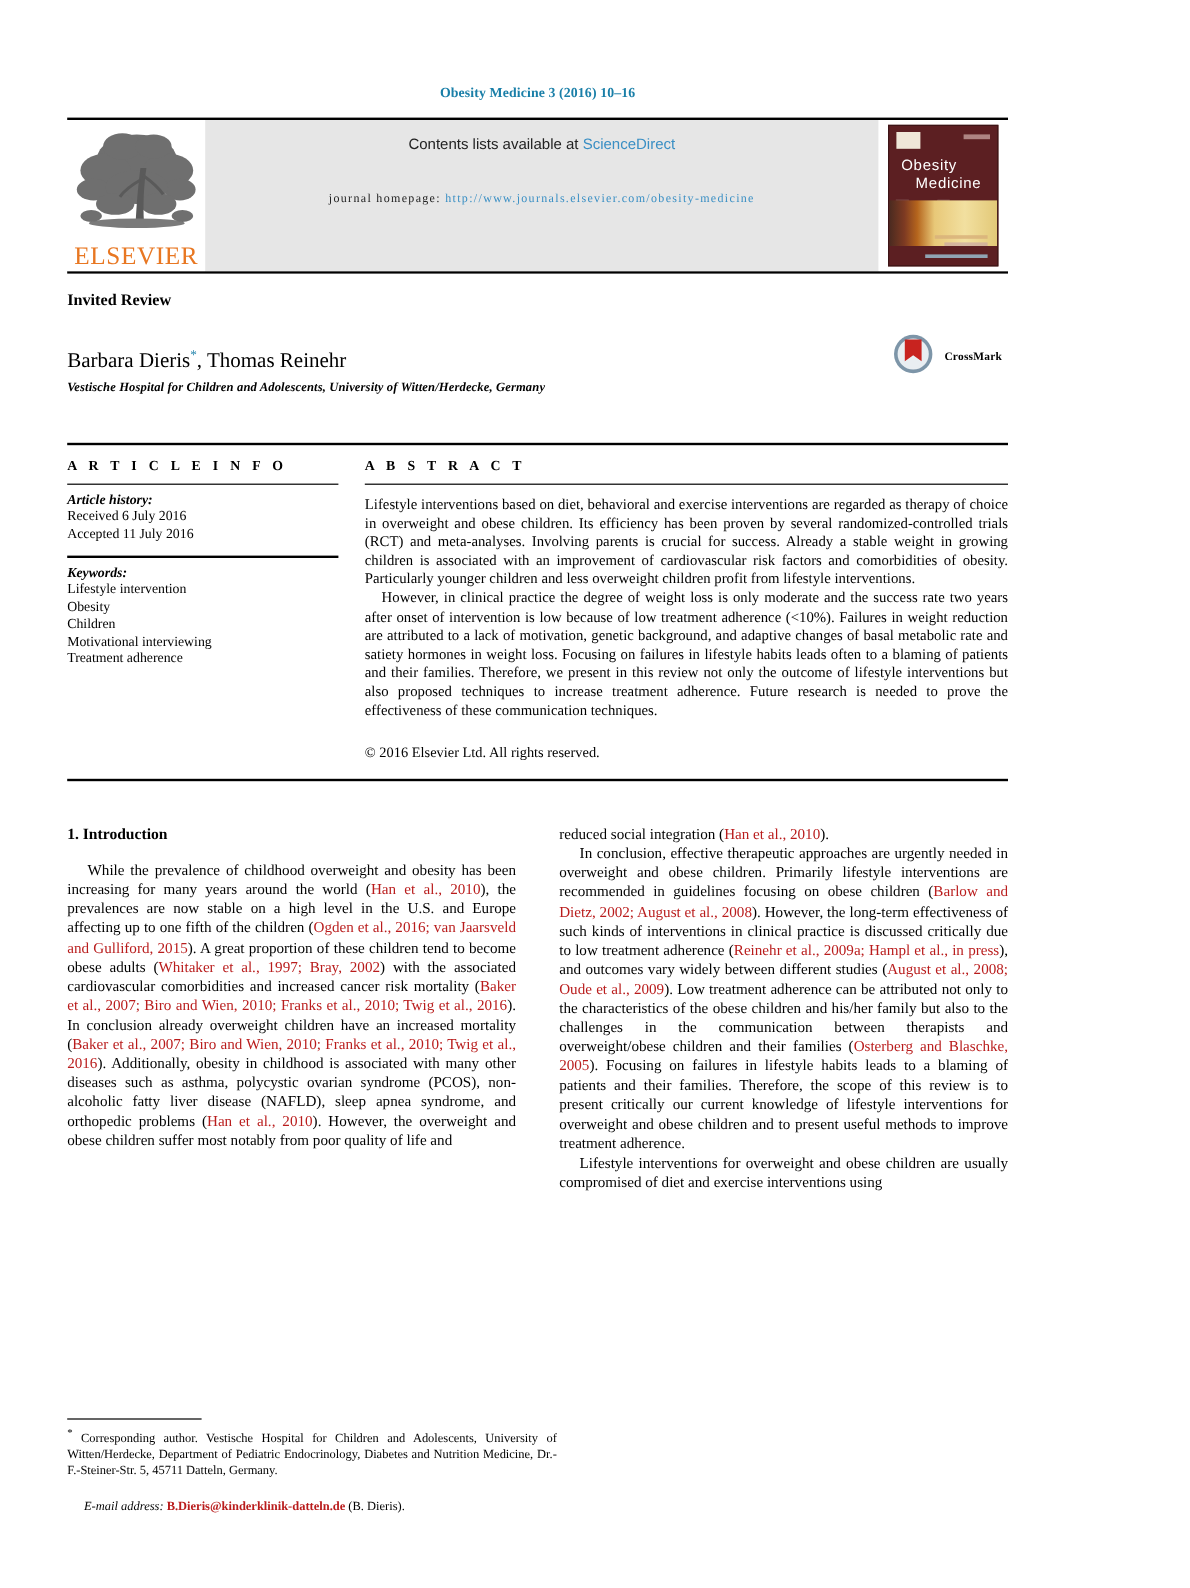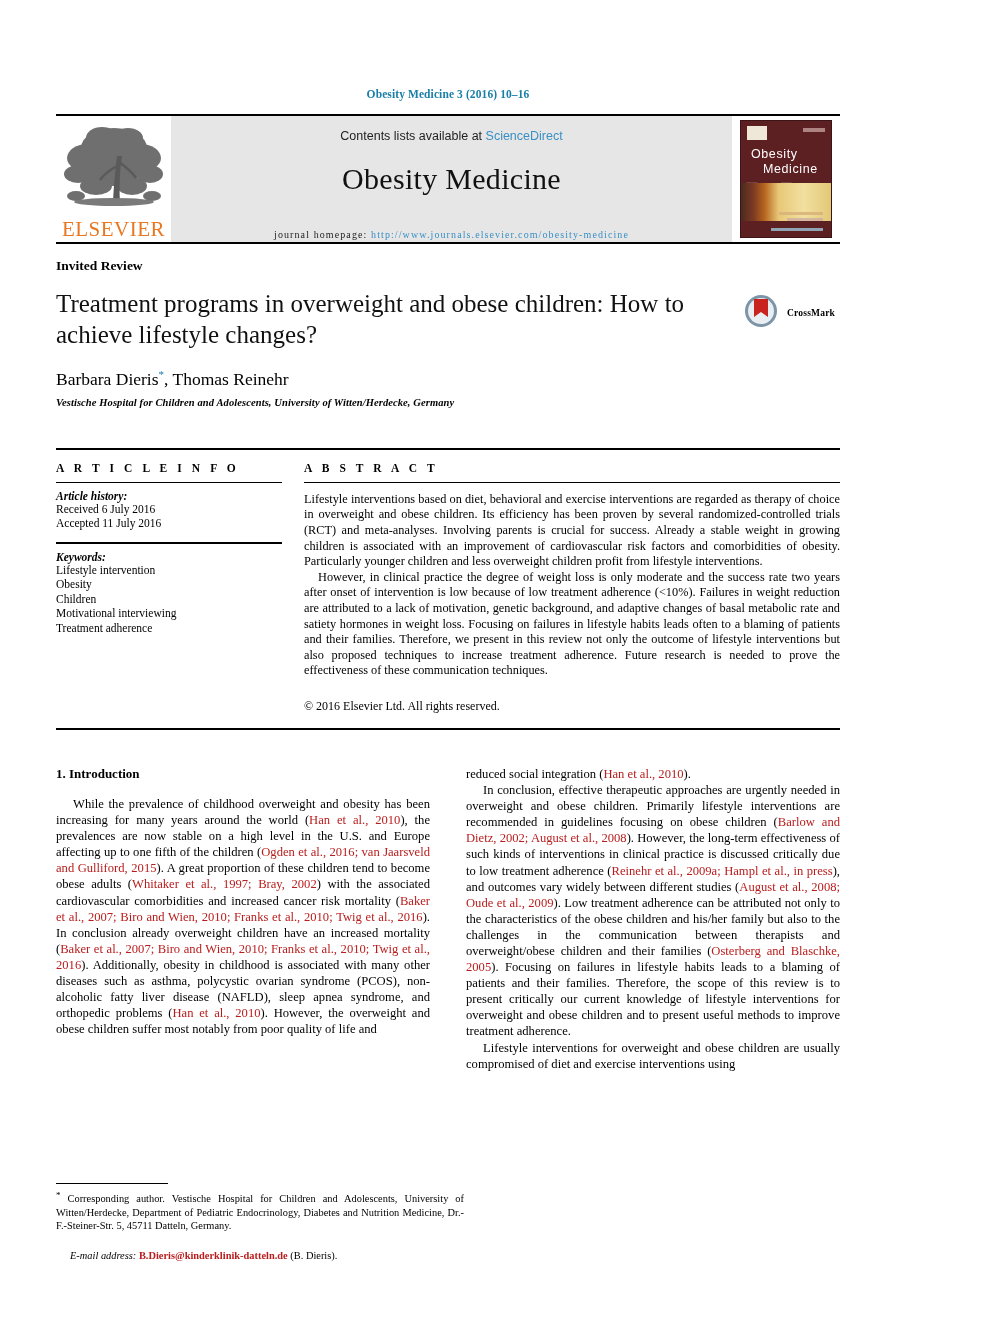--- a/index.html
+++ b/index.html
@@ -7,21 +7,21 @@
   body {
     width: 992px;
     height: 1323px;
     background: #ffffff;
     font-family: "Liberation Serif", "DejaVu Serif", serif;
     color: #000000;
     position: relative;
     overflow: hidden;
   }
 
-  .page { position: relative; width: 896px; height: 1323px; padding: 16px 56px; border-radius: 20px; }
+  .page { position: relative; width: 896px; height: 1323px; padding: 0 56px; border-radius: 20px; }
 
   
   .running-head {
     text-align: center;
     color: #1a7fa8;
     font-size: 11.5px;
     font-weight: bold;
     letter-spacing: .1px;
     padding-top: 72px;
   }
@@ -218,21 +218,20 @@
           </g>
         </svg>
       </span>
       <div class="elsevier-word">ELSEVIER</div>
     </div>
 
     <div class="banner-center">
       <div class="contents-line">
         <span>Contents lists available at </span><a href="#">ScienceDirect</a>
       </div>
-      <div class="journal-title">Obesity Medicine</div>
       <div class="homepage-line">
         <span>journal homepage:</span>
         <span class="url">http://www.journals.elsevier.com/obesity-medicine</span>
       </div>
     </div>
 
     <div class="banner-cover">
       <div class="cover-img">
         <div class="cover-top"></div>
         <div class="cover-topright"></div>
@@ -246,21 +245,20 @@
         <div class="cover-foot2"></div>
         <div class="cover-foot3"></div>
       </div>
     </div>
   </div>
 
   <div class="invited">Invited Review</div>
 
   <div class="title-row">
     <div class="title-block">
-      <h1 class="art-title">Treatment programs in overweight and obese children: How to achieve lifestyle changes?</h1>
       <div class="authors"><span>Barbara Dieris</span><span class="star">*</span><span>, Thomas Reinehr</span></div>
       <div class="affil">Vestische Hospital for Children and Adolescents, University of Witten/Herdecke, Germany</div>
     </div>
     <div class="crossmark">
       <span>
         <svg width="34" height="34" viewBox="0 0 34 34" aria-hidden="true">
           <circle cx="17" cy="17" r="16" fill="#7d95a8"></circle>
           <circle cx="17" cy="17" r="13" fill="#e9eef2"></circle>
           <path d="M10 5 h14 v18 l-7 -5 l-7 5 Z" fill="#c8231f"></path>
         </svg>

